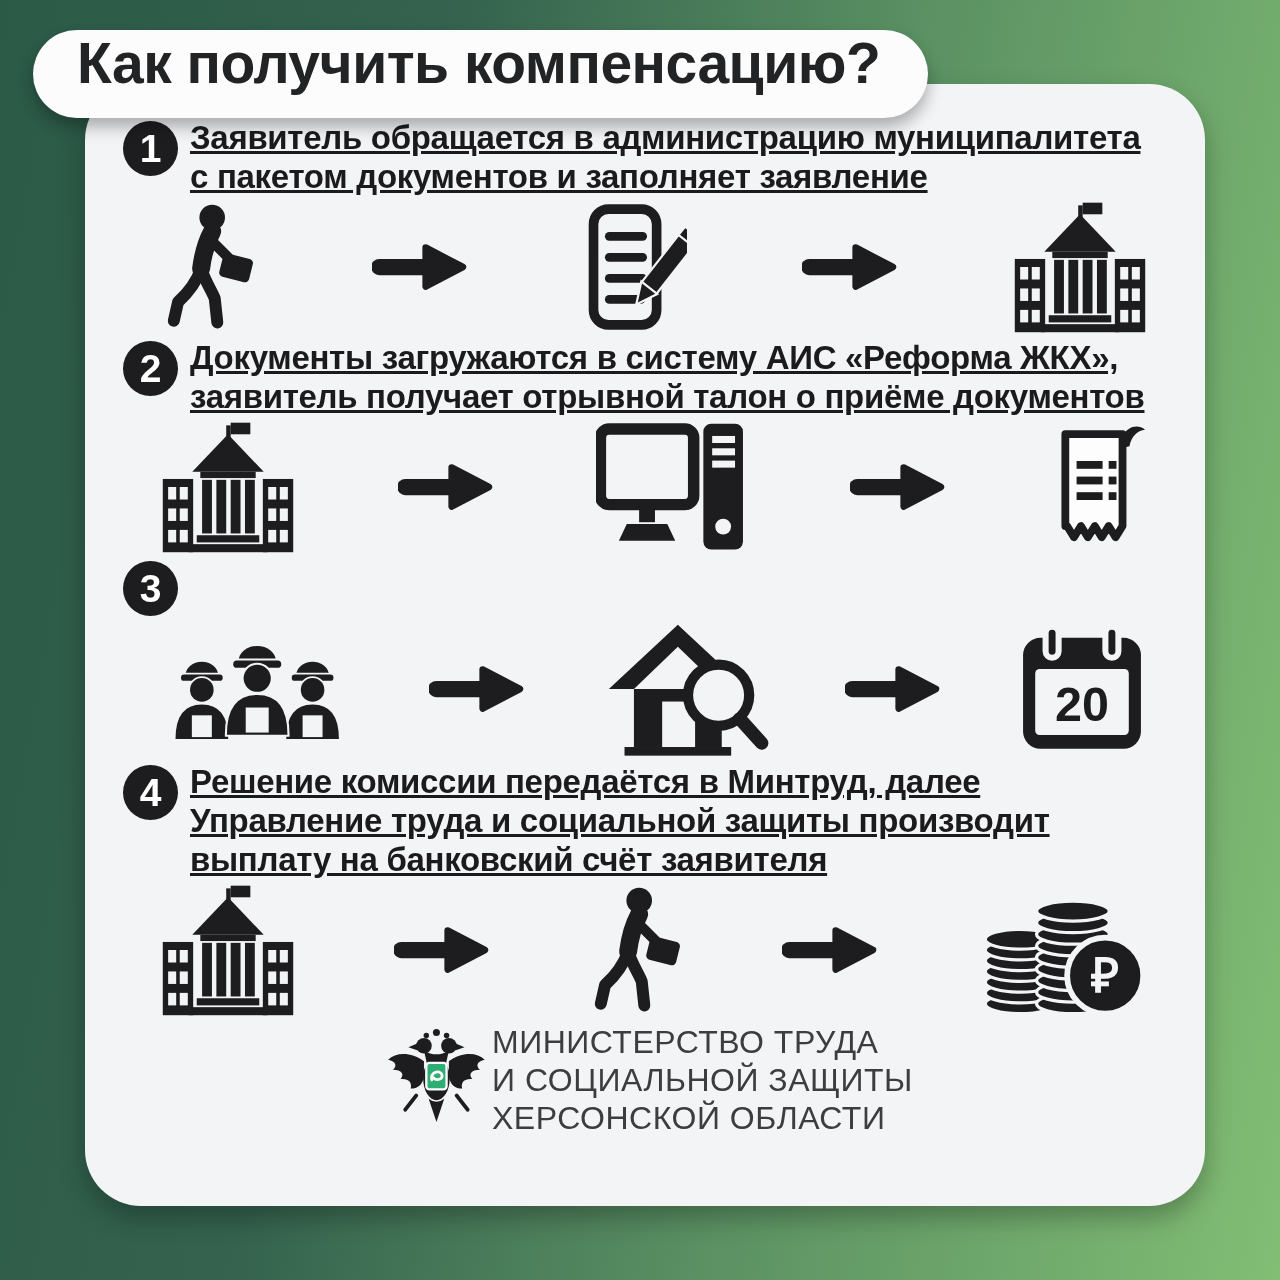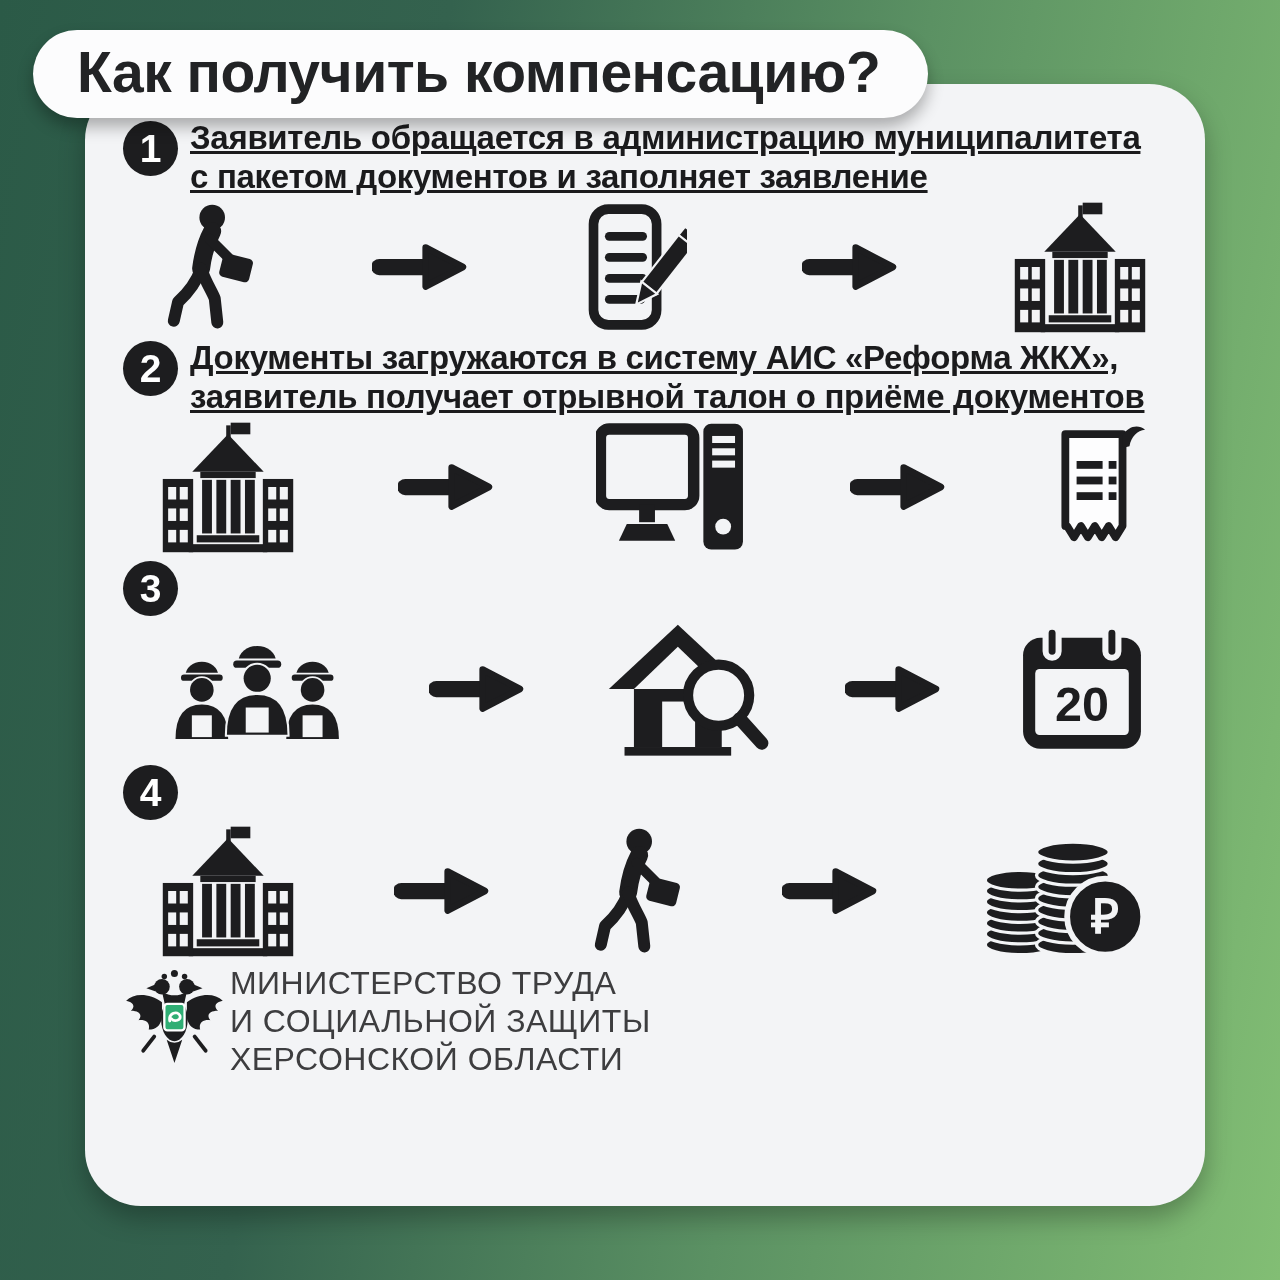--- a/index.html
+++ b/index.html
@@ -13,21 +13,21 @@
   }
   .card{
     position:absolute;left:85px;top:84px;width:1120px;height:1122px;
     background:#f3f4f6;border-radius:56px;
     box-shadow:0 12px 26px rgba(0,0,0,.28);
     box-sizing:border-box;padding:34px 30px 0 38px;overflow:hidden;
   }
   .title-pill{
     position:absolute;left:33px;top:30px;height:84px;
     padding:0 48px 4px 44px;background:#fcfcfd;border-radius:46px;
-    display:flex;align-items:center;
+    display:flex;
     box-shadow:0 9px 16px rgba(0,0,0,.30);
     font-size:57px;font-weight:800;color:#222325;letter-spacing:-.5px;white-space:nowrap;
   }
   .step-header{display:flex;align-items:flex-start;gap:12px;margin:0 0 4px 0;}
   .badge{
     flex:0 0 auto;width:55px;height:55px;border-radius:50%;
     background:#1d1d1f;color:#ffffff;font-weight:800;font-size:39px;
     display:flex;align-items:center;justify-content:center;margin-top:3px;
   }
   .step-text{
@@ -37,21 +37,21 @@
   .icon-row{
     display:flex;align-items:center;justify-content:space-between;
     padding:0 28px 0 38px;margin:2px 0 4px 0;
   }
   .icon-row svg{display:block;}
   .arrow{height:52px;width:auto;}
   .i-person{height:128px;} .i-doc{height:128px;} .i-bldg{height:134px;}
   .i-comp{height:132px;} .i-receipt{height:130px;} .i-workers{height:118px;}
   .i-house{height:138px;} .i-cal{height:130px;} .i-coins{height:134px;}
   .footer{
-    display:flex;align-items:center;gap:4px;margin-top:6px;
+    display:flex;align-items:center;justify-content:center;gap:4px;margin-top:6px;
   }
   .emblem{height:106px;width:auto;}
   .footer-text{
     white-space:pre-line;font-size:32px;line-height:38px;color:#3d3d3f;
     font-weight:400;letter-spacing:.5px;
   }
   .cal-num{font-weight:800;}
   .rub{font-weight:800;}
 </style>
 </head>
@@ -252,20 +252,23 @@
               <rect x="102" y="3" width="15" height="36" rx="7.5"></rect>
           </g>
           <text class="cal-num" x="75" y="112" text-anchor="middle" font-size="56" fill="#1d1d1f">20</text>
         </svg>
       </div>
     </section>
 
     <section>
       <div class="step-header">
         <div class="badge">4</div>
+        <div class="step-text">Решение комиссии передаётся в Минтруд, далее
+Управление труда и социальной защиты производит
+выплату на банковский счёт заявителя</div>
       </div>
       <div class="icon-row">
         <svg class="i-bldg" viewBox="0 0 150 150" fill="#1d1d1f">
           <rect x="73" y="6" width="5" height="26"></rect>
             <rect x="78" y="3" width="22" height="13"></rect>
           <path d="M75 16 L115 58 H35 Z"></path>
             <rect x="44" y="58" width="62" height="7"></rect>
           <rect x="46" y="67" width="11" height="60"></rect>
             <rect x="62" y="67" width="11" height="60"></rect>
           <rect x="78" y="67" width="11" height="60"></rect>

